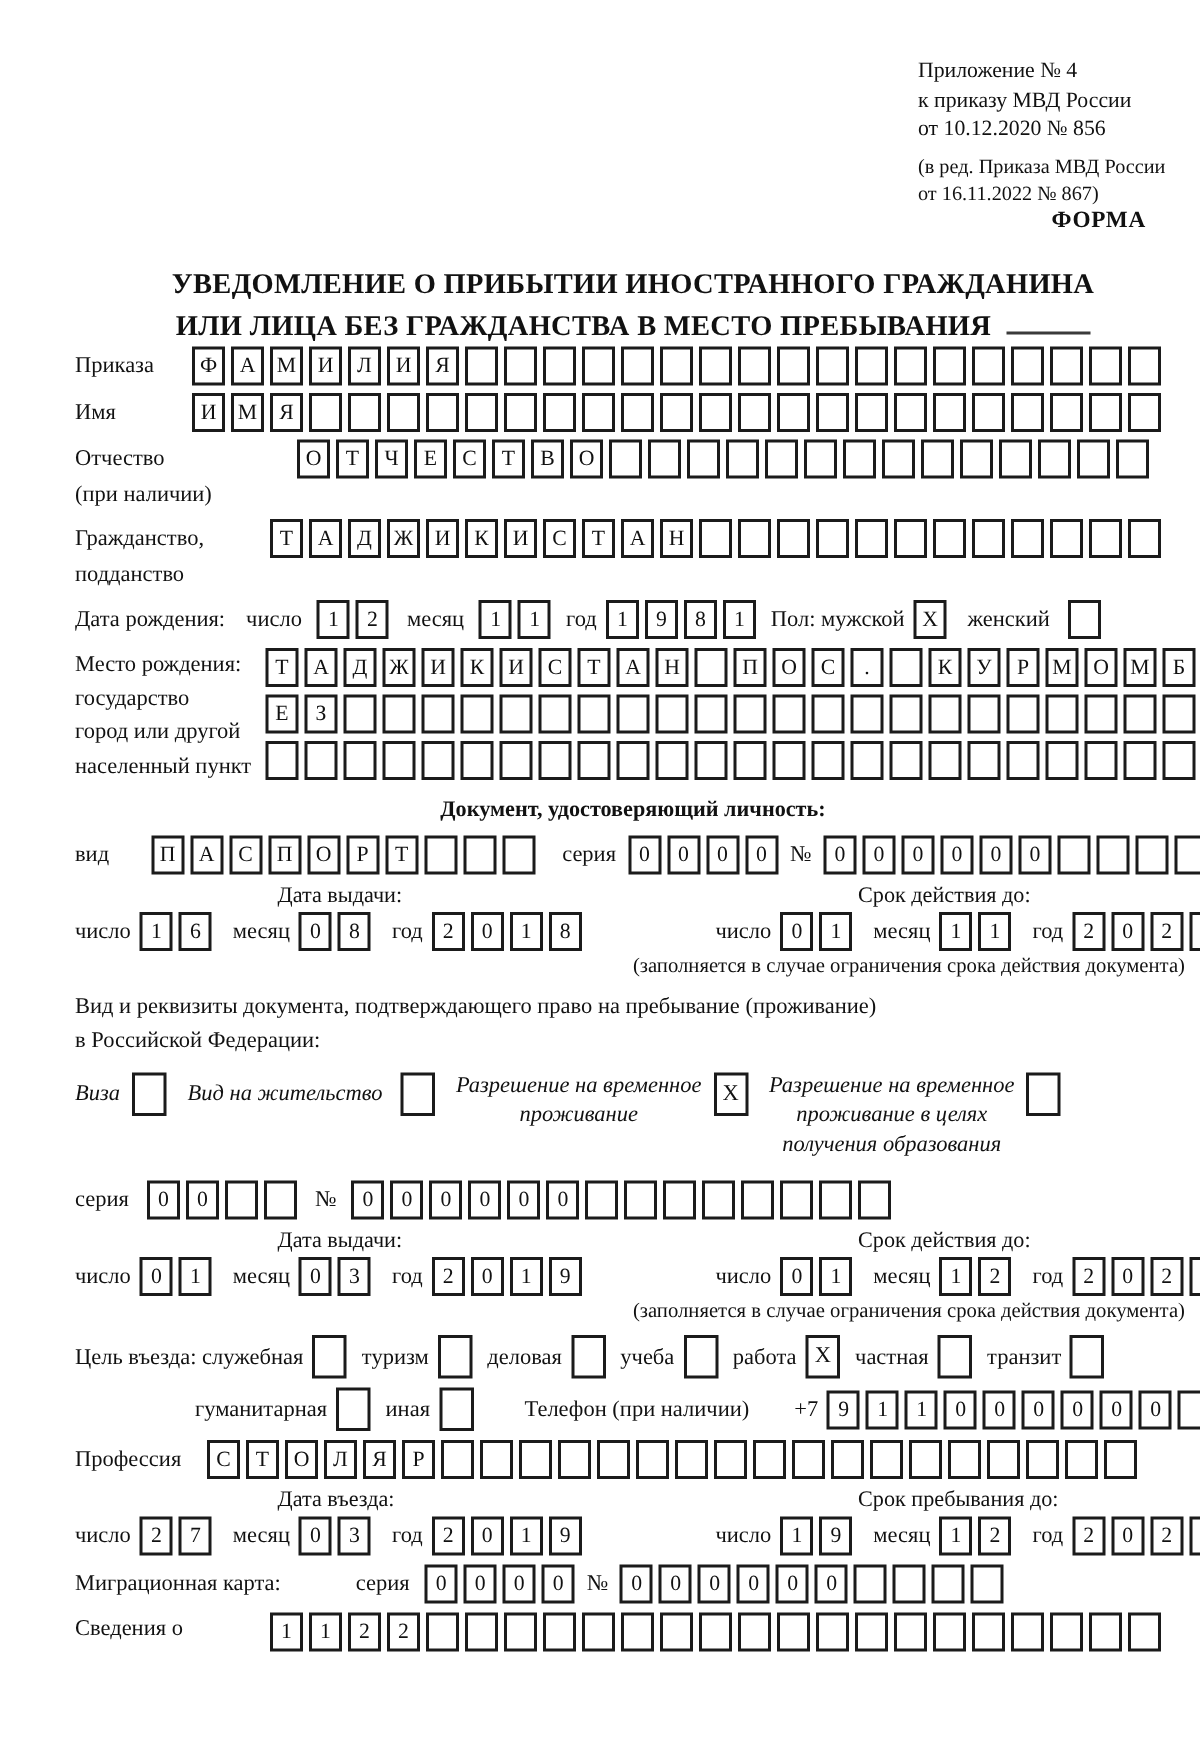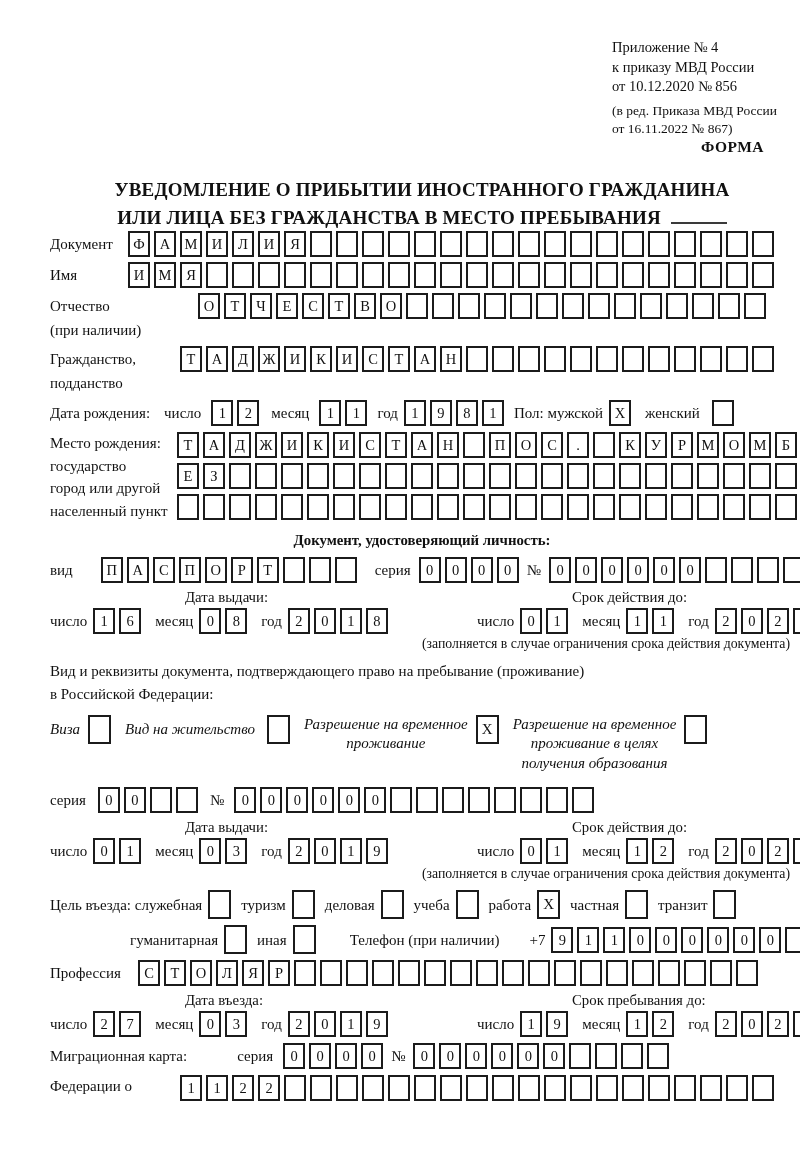--- a/index.html
+++ b/index.html
@@ -63,21 +63,21 @@
   </div>
   <div class="forma">ФОРМА</div>
 
   <div class="title">
     <div>УВЕДОМЛЕНИЕ О ПРИБЫТИИ ИНОСТРАННОГО ГРАЖДАНИНА</div>
     <div><span>ИЛИ ЛИЦА БЕЗ ГРАЖДАНСТВА В МЕСТО ПРЕБЫВАНИЯ</span><span class="blank-line"></span></div>
   </div>
 
 
   <div class="row">
-    <span class="lbl w78">Документ</span>
+    <span class="lbl w78">Приказа</span>
     <span class="bg"><span class="box">Ф</span><span class="box">А</span><span class="box">М</span><span class="box">И</span><span class="box">Л</span><span class="box">И</span><span class="box">Я</span><span class="box"></span><span class="box"></span><span class="box"></span><span class="box"></span><span class="box"></span><span class="box"></span><span class="box"></span><span class="box"></span><span class="box"></span><span class="box"></span><span class="box"></span><span class="box"></span><span class="box"></span><span class="box"></span><span class="box"></span><span class="box"></span><span class="box"></span><span class="box"></span></span>
   </div>
 
   <div class="row">
     <span class="lbl w78">Имя</span>
     <span class="bg"><span class="box">И</span><span class="box">М</span><span class="box">Я</span><span class="box"></span><span class="box"></span><span class="box"></span><span class="box"></span><span class="box"></span><span class="box"></span><span class="box"></span><span class="box"></span><span class="box"></span><span class="box"></span><span class="box"></span><span class="box"></span><span class="box"></span><span class="box"></span><span class="box"></span><span class="box"></span><span class="box"></span><span class="box"></span><span class="box"></span><span class="box"></span><span class="box"></span><span class="box"></span></span>
   </div>
 
   <div class="row">
     <span class="w148">
@@ -282,21 +282,21 @@
   <div class="row mt6" style="align-items:center;">
     <span class="lbl" style="margin-right:50px;">Миграционная карта:</span>
     <span class="lbl" style="margin-right:10px;">серия</span>
     <span class="bg" style="margin-right:4px;"><span class="box">0</span><span class="box">0</span><span class="box">0</span><span class="box">0</span></span>
     <span class="lbl" style="margin-right:8px;">№</span>
     <span class="bg"><span class="box">0</span><span class="box">0</span><span class="box">0</span><span class="box">0</span><span class="box">0</span><span class="box">0</span><span class="box"></span><span class="box"></span><span class="box"></span><span class="box"></span></span>
   </div>
 
   <div class="row mt6">
     <span class="w130 side-labels" style="line-height:1.55;">
-      <span>Федерации о</span><br>
+      <span>Сведения о</span><br>
       <br>
       <br>
       <br>
       <br>
       
     </span>
     <span class="stack" style="row-gap:7px;">
       <span class="bg"><span class="box">1</span><span class="box">1</span><span class="box">2</span><span class="box">2</span><span class="box"></span><span class="box"></span><span class="box"></span><span class="box"></span><span class="box"></span><span class="box"></span><span class="box"></span><span class="box"></span><span class="box"></span><span class="box"></span><span class="box"></span><span class="box"></span><span class="box"></span><span class="box"></span><span class="box"></span><span class="box"></span><span class="box"></span><span class="box"></span><span class="box"></span></span>
 
     </span>

